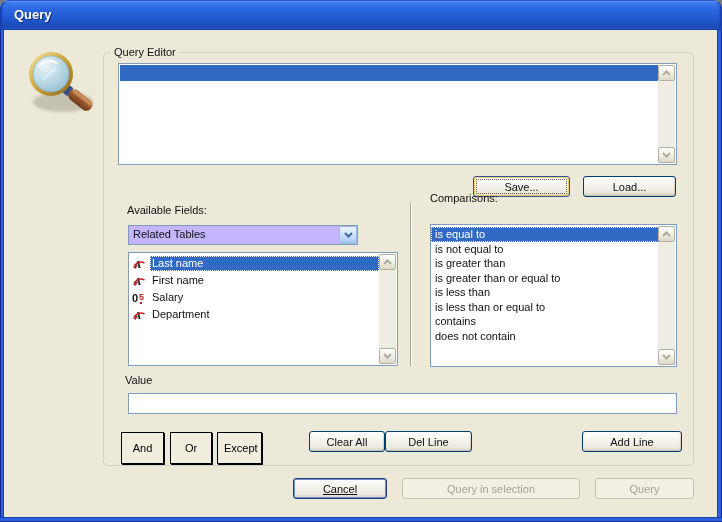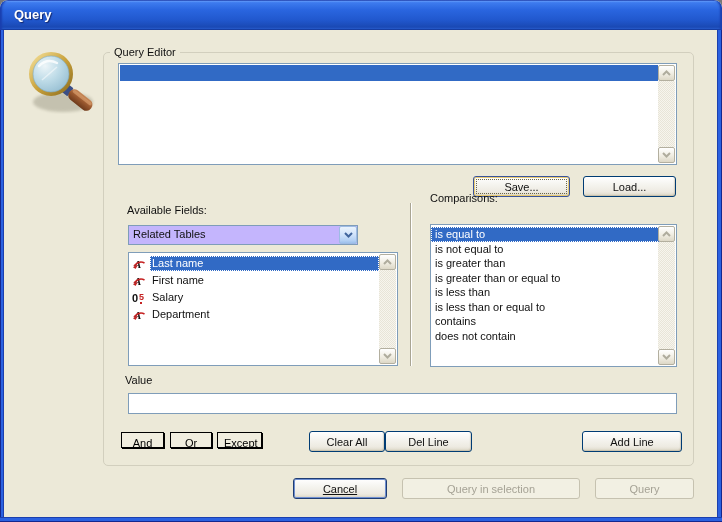--- a/index.html
+++ b/index.html
@@ -69,21 +69,21 @@
   
   .xpbtn{position:absolute;border:1px solid #003C74;border-radius:3px;color:#101010;text-align:center;
     background:linear-gradient(180deg,#FFFFFF 0%,#F5F4EF 40%,#EDEAE1 78%,#DCD7C6 100%);
     box-shadow:inset -1px -1px 1px rgba(160,150,120,.35);
     font:11px "Liberation Sans","DejaVu Sans",sans-serif;line-height:18px;height:21px;}
   .xpbtn.focused{outline:1px dotted #6b684a;outline-offset:-4px;border-color:#39539a;
     box-shadow:inset 0 0 0 1px #E7C972,inset -1px -1px 1px rgba(160,150,120,.3);}
   .xpbtn.default{border-color:#1f3d73;box-shadow:inset 0 0 0 1px #6f8fd0,inset -1px -1px 1px rgba(160,150,120,.3);}
   .xpbtn.disabled{border-color:#C6C2B0;background:#F2F0E3;color:#A5A295;box-shadow:none;}
   .classic-btn{position:absolute;background:#F1EEDF;border:1px solid #000;box-shadow:1px 1px 0 #000;
-    text-align:center;font:11px "Liberation Sans","DejaVu Sans",sans-serif;line-height:18px;height:16px;}
+    text-align:center;font:11px "Liberation Sans","DejaVu Sans",sans-serif;line-height:18px;height:32px;}
 
   .magnifier{position:absolute;left:18px;top:45px;}
 </style>
 </head>
 <body>
 
 <div class="window">
 
   <div class="titlebar">
     <span class="title-text">Query</span>

